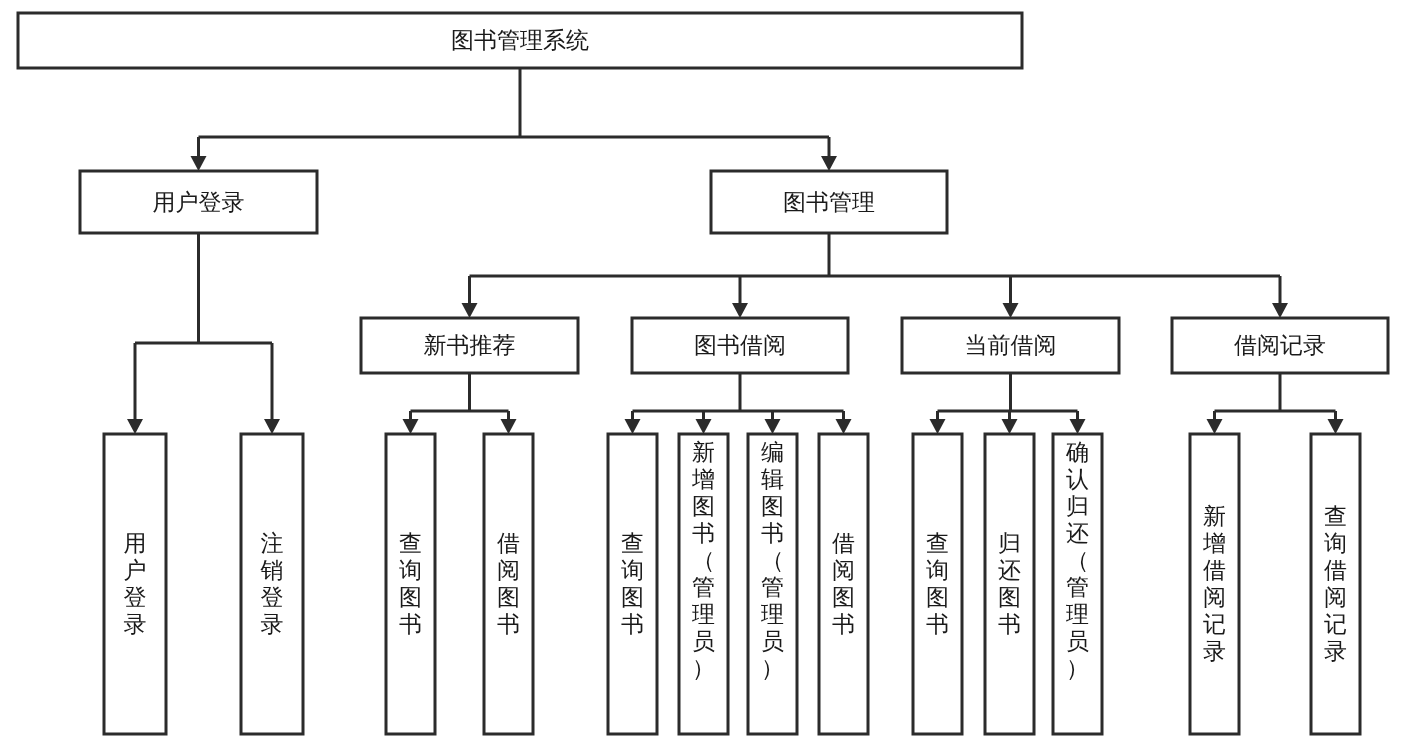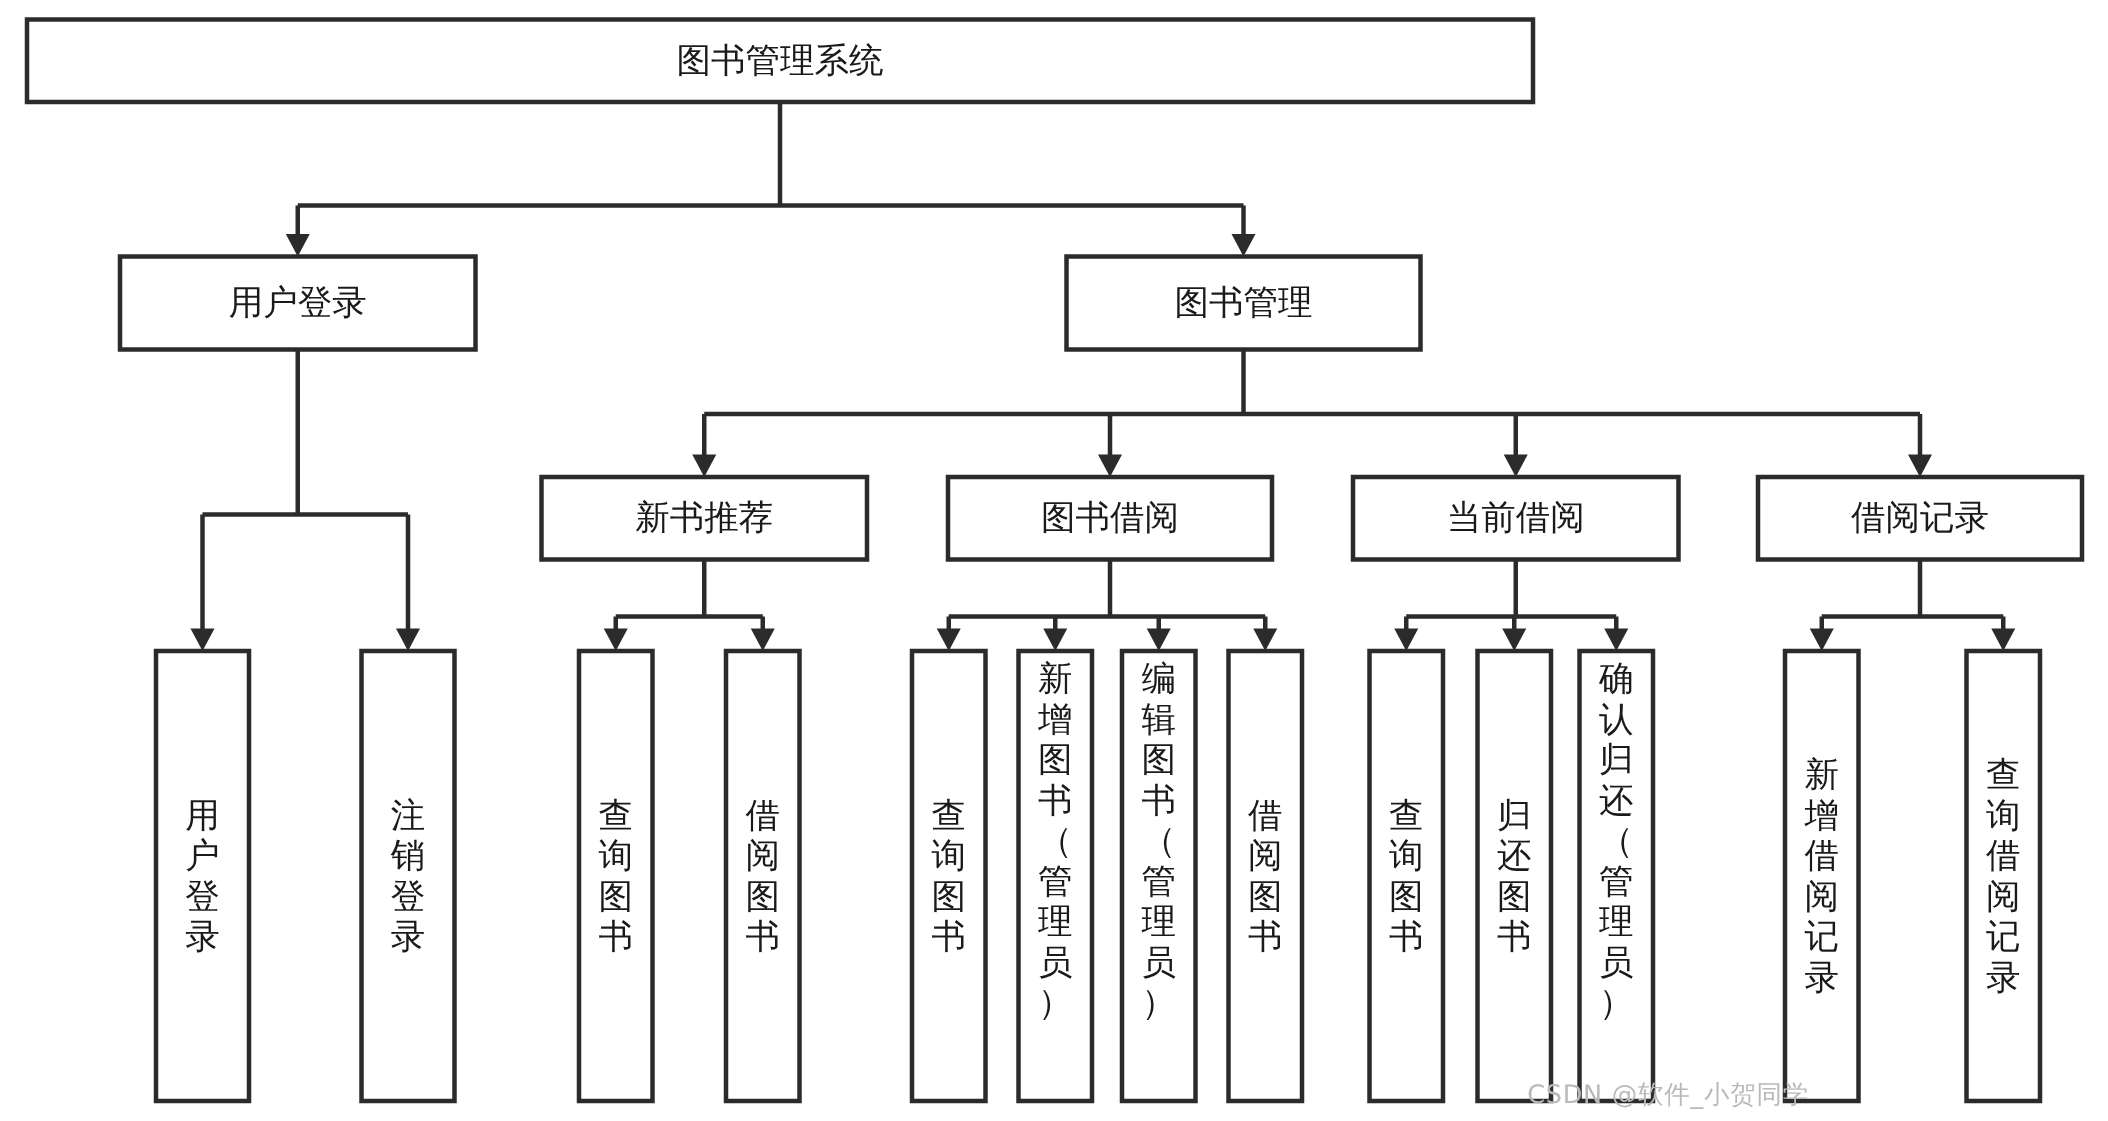--- a/index.html
+++ b/index.html
@@ -264,14 +264,13 @@
           <rect x="1311" y="434" width="49" height="300" class="node-rect"></rect>
           <text x="1335.5" y="524.06" class="node-label-v">查</text>
           <text x="1335.5" y="551.06" class="node-label-v">询</text>
           <text x="1335.5" y="578.06" class="node-label-v">借</text>
           <text x="1335.5" y="605.06" class="node-label-v">阅</text>
           <text x="1335.5" y="632.06" class="node-label-v">记</text>
           <text x="1335.5" y="659.06" class="node-label-v">录</text>
         </g>
       </g>
   </svg>
-  <div class="watermark">CSDN @软件_小贺同学</div>
 </div>
 
 </body></html>

